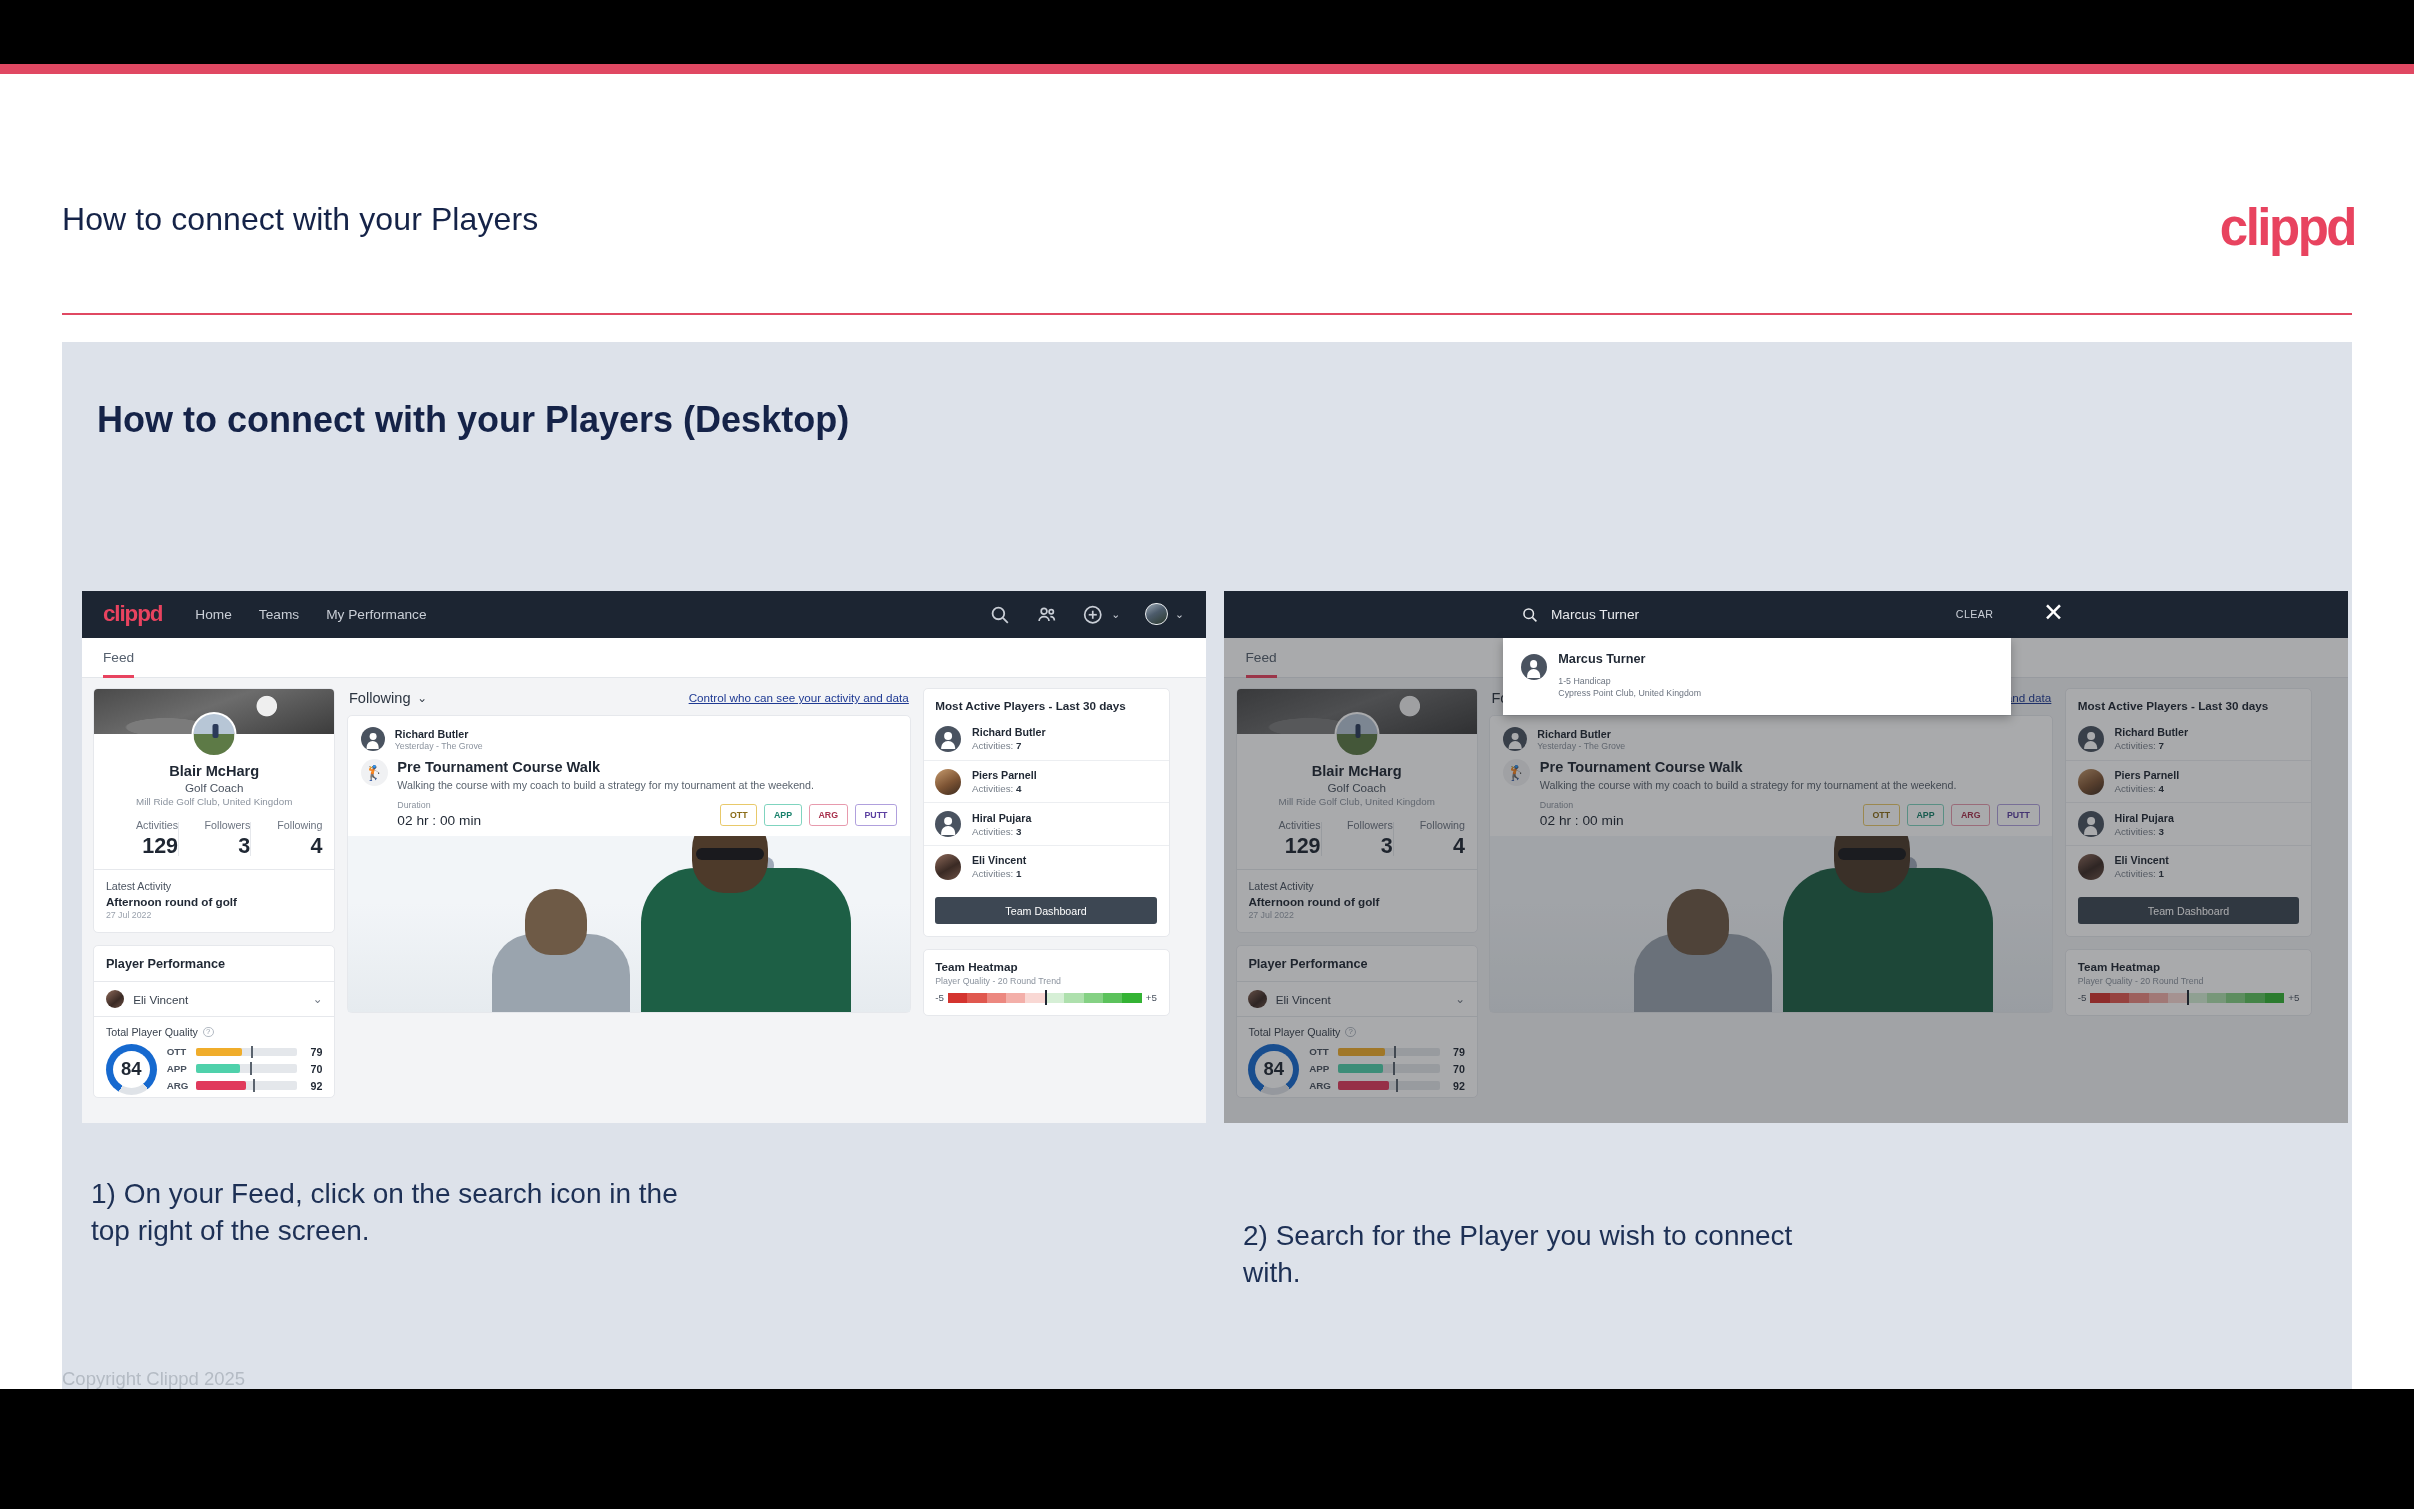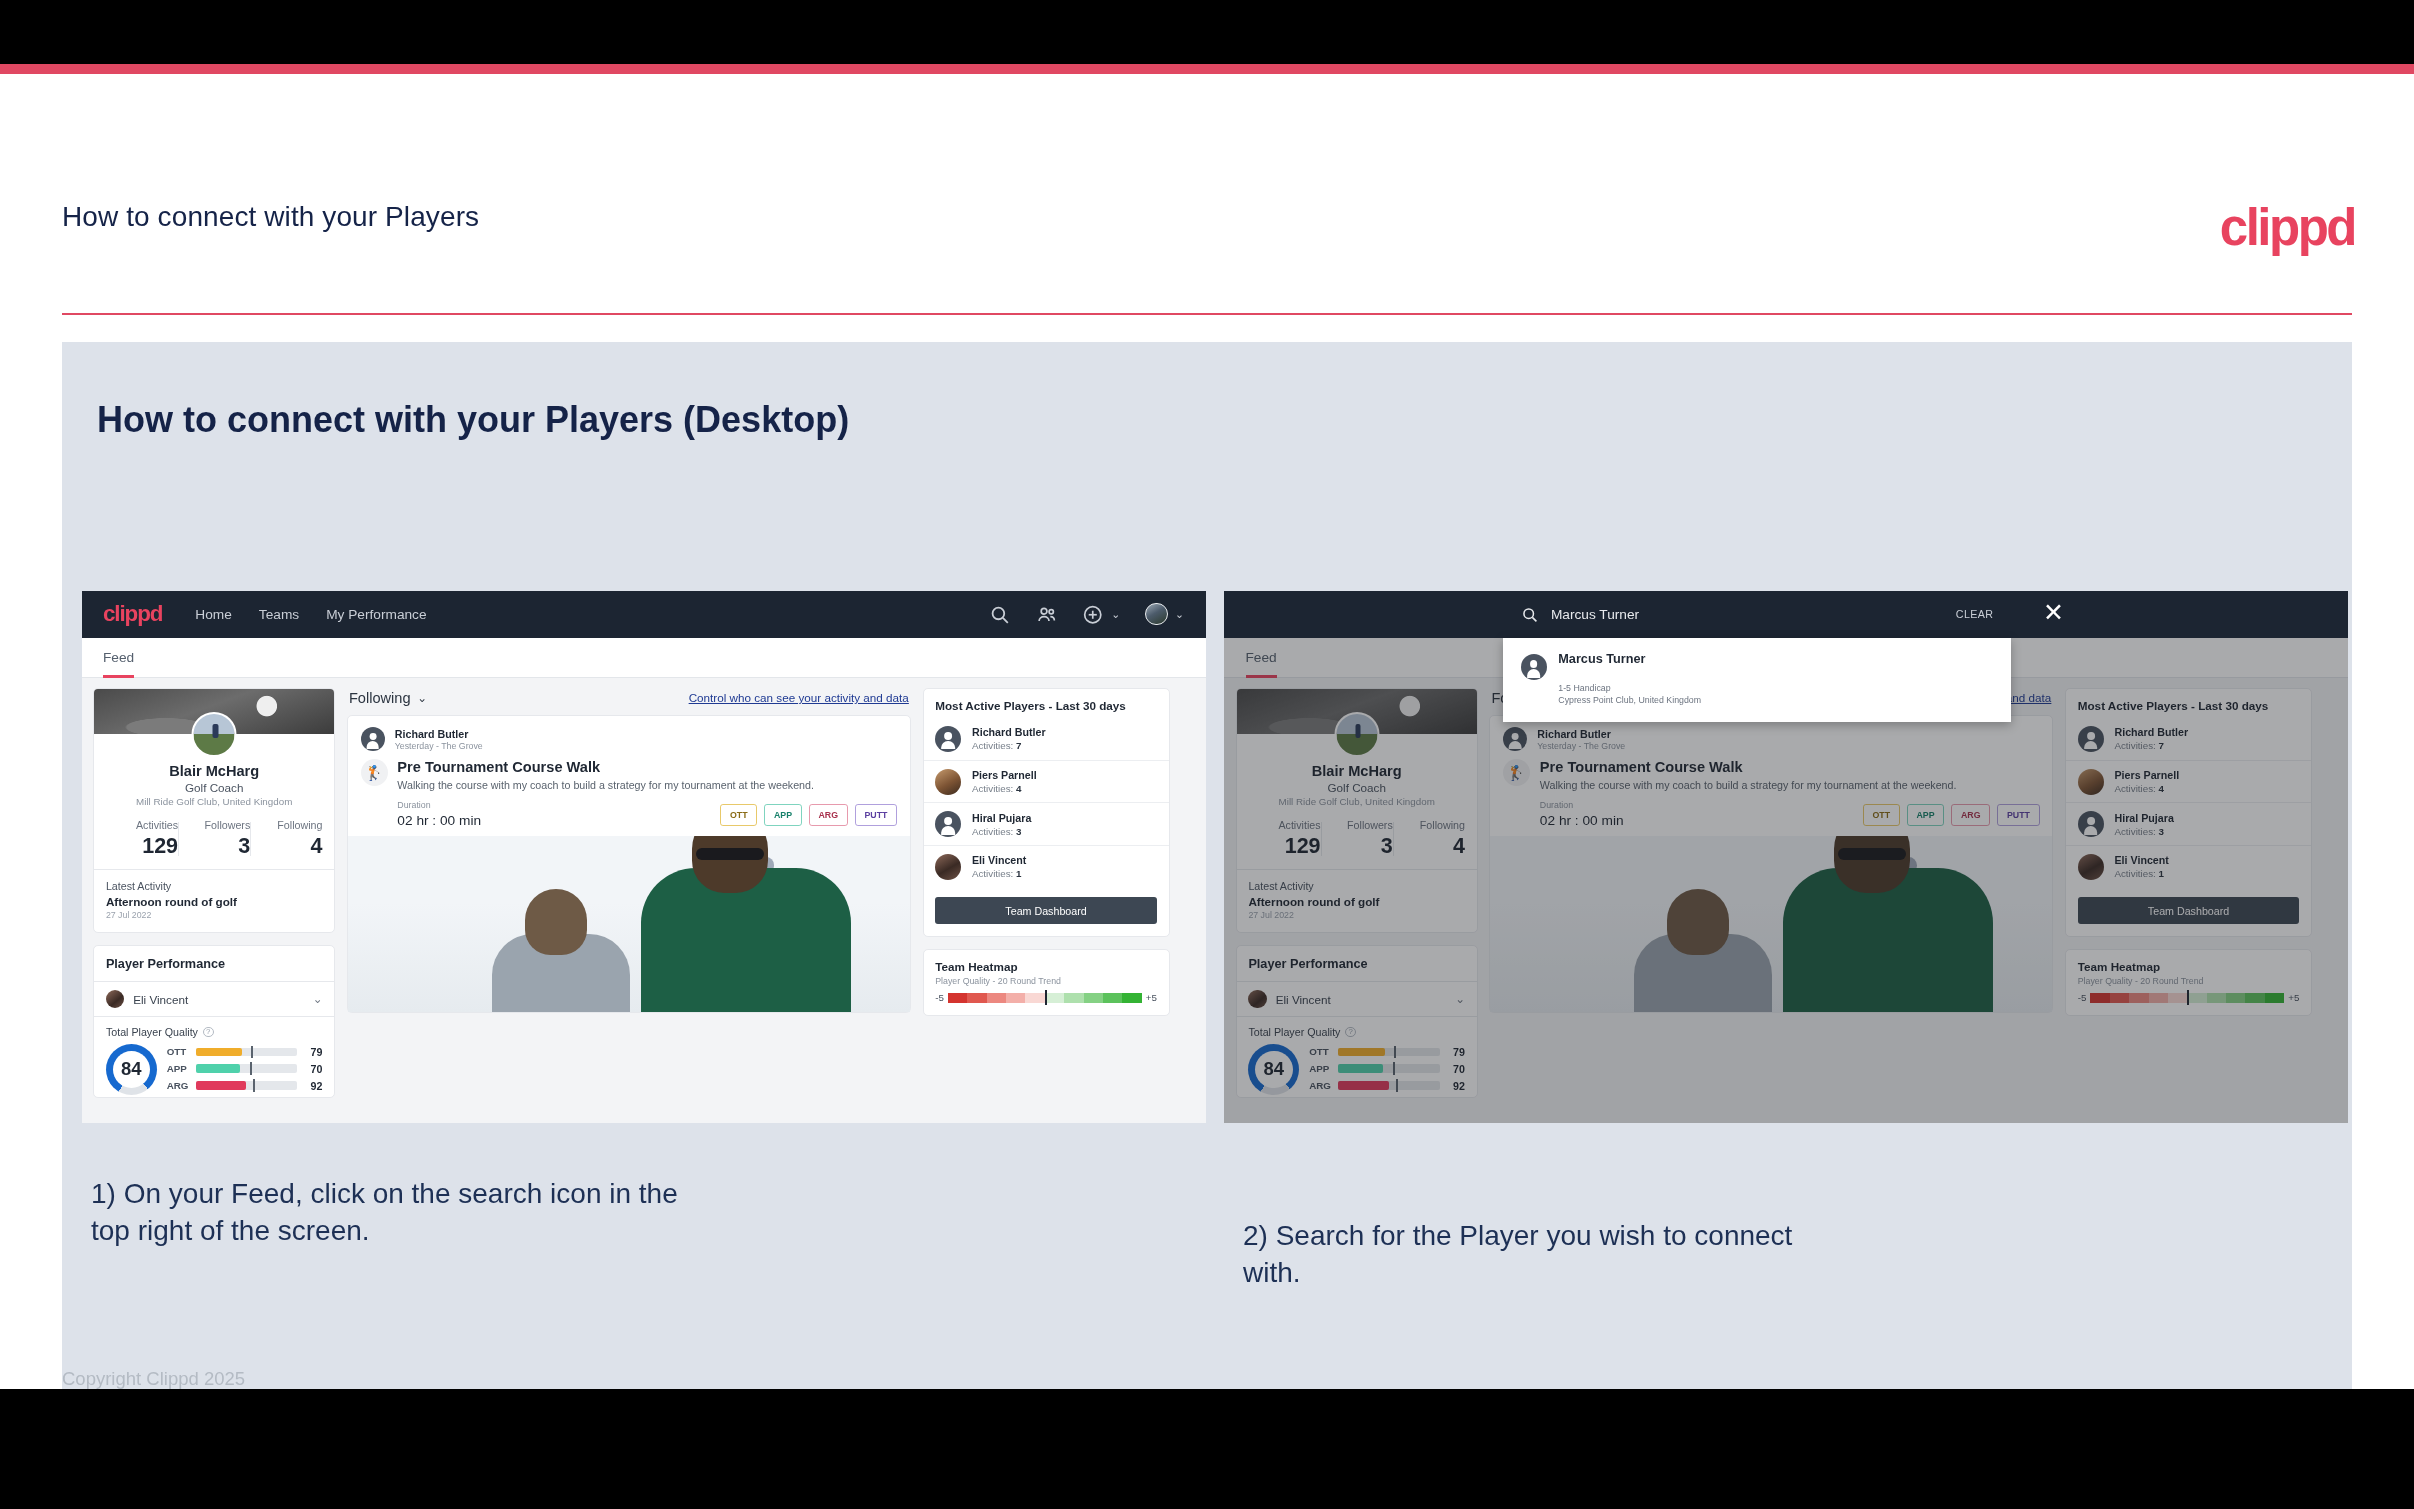--- a/index.html
+++ b/index.html
@@ -24,21 +24,21 @@
   }
 
   
   .slide-header {
     position: absolute; left: 0; top: 0;
     width: 100%; height: 176px;
     background: #ffffff;
   }
   .slide-header-title {
     position: absolute; left: 62px; top: 127px;
-    font-size: 28px; color: #152348; font-weight: 400;
+    font-size: 32px; color: #152348; font-weight: 400;
     letter-spacing: 0.1px;
   }
   .brand-logo {
     position: absolute; right: 60px; top: 128px;
     font-size: 51px; font-weight: 700; color: #e8435f;
     letter-spacing: -2.5px; line-height: 1;
   }
   .header-rule {
     position: absolute; left: 62px; top: 239px;
     width: 2290px; height: 2px; background: #e04862;
@@ -346,21 +346,21 @@
   }
   .r-av::before {
     content:''; position:absolute; left:50%; top:5.9px; transform:translateX(-50%);
     width:7.8px; height:7.8px; border-radius:50%; background:#fff;
   }
   .r-av::after {
     content:''; position:absolute; left:50%; top:14.6px; transform:translateX(-50%);
     width:13.7px; height:8.8px; border-radius:6.8px 6.8px 0 0; background:#fff;
   }
   .r-name { font-size: 12.7px; font-weight:700; color:#1f2733; }
-  .r-hcp { font-size: 8.8px; color:#6c7480; margin-top: 17px; }
+  .r-hcp { font-size: 8.8px; color:#6c7480; margin-top: 10px; }
   .r-club { font-size: 8.8px; color:#6c7480; margin-top: 2px; }
 
   
   .caption {
     position: absolute; font-size: 28px; color:#1d3055; line-height: 1.32;
   }
   .caption.one { left: 29px; top: 834px; width: 605px; }
   .caption.two { left: 1170px; top: 876px; width: 605px; margin-left: 11px; }
 
   .copyright {

